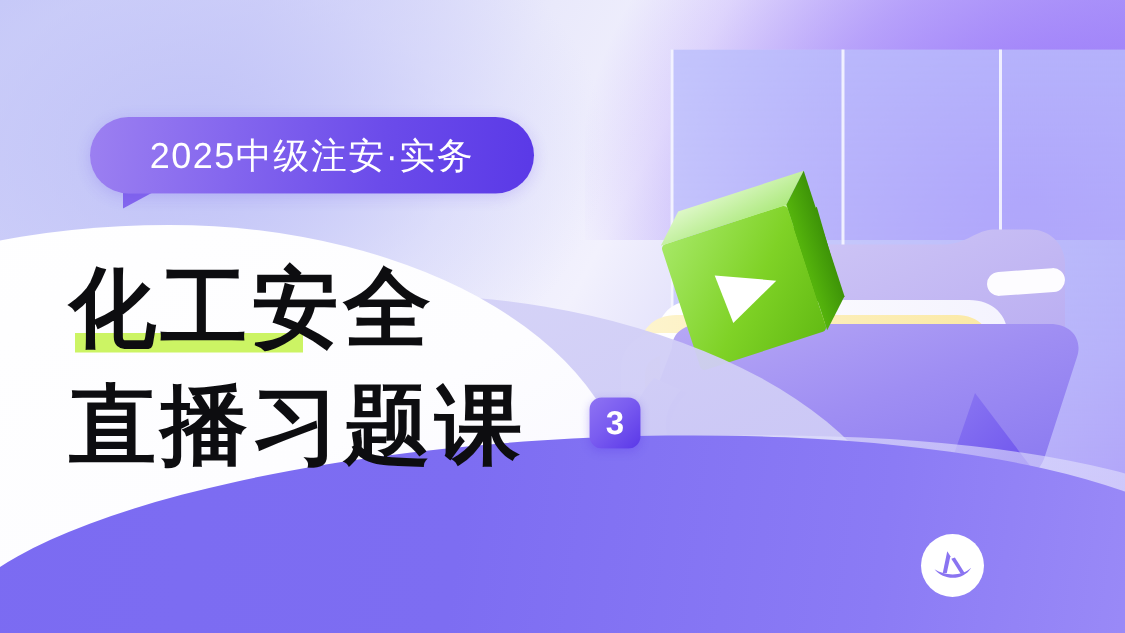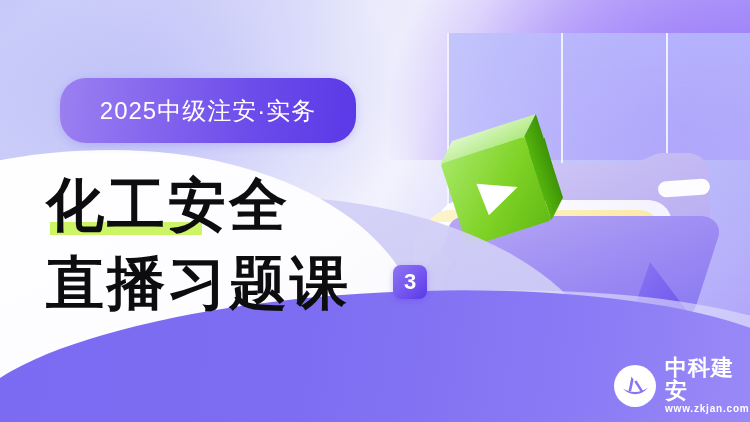--- a/index.html
+++ b/index.html
@@ -94,21 +94,21 @@
     left: 400px; top: 20px;
     width: 350px; height: 360px;
     pointer-events: none;
   }
   .illustration svg { display: block; }
 
   
   .badge-pill {
     position: absolute;
     left: 60px; top: 78px;
-    width: 296px; height: 65px;
+    width: 296px; height: 51px;
     border-radius: 26px;
     background: linear-gradient(96deg, #9c80f1 0%, #8466ee 32%, #6b4bea 66%, #5a39e7 100%);
     display: flex;
     align-items: center;
     justify-content: center;
     box-shadow: 0 2px 10px rgba(90,57,231,0.18);
   }
   .badge-pill span {
     color: #ffffff;
     font-size: 24px;
@@ -315,19 +315,15 @@
 
   <div class="logo">
     <div class="logo-mark">
       <svg width="34" height="34" viewBox="0 0 34 34" xmlns="http://www.w3.org/2000/svg">
         <circle cx="17" cy="17" r="17" fill="#ffffff"></circle>
         <path d="M13.5 7.5 L10.5 22 L13.2 22 L15.6 10.8 Z" fill="#8a74f1"></path>
         <path d="M16.2 12.5 L22.5 22.5 L25.4 22.5 L18.6 11.6 Z" fill="#8a74f1"></path>
         <path d="M5 19.5 C12 24 23 24.5 29.5 18.5 C24.5 27 11.5 27.5 5 19.5 Z" fill="#8a74f1"></path>
       </svg>
     </div>
-    <div class="logo-text">
-      <div class="logo-name">中科建安</div>
-      <div class="logo-url">www.zkjan.com</div>
-    </div>
   </div>
 
 </div>
 
 </body></html>

